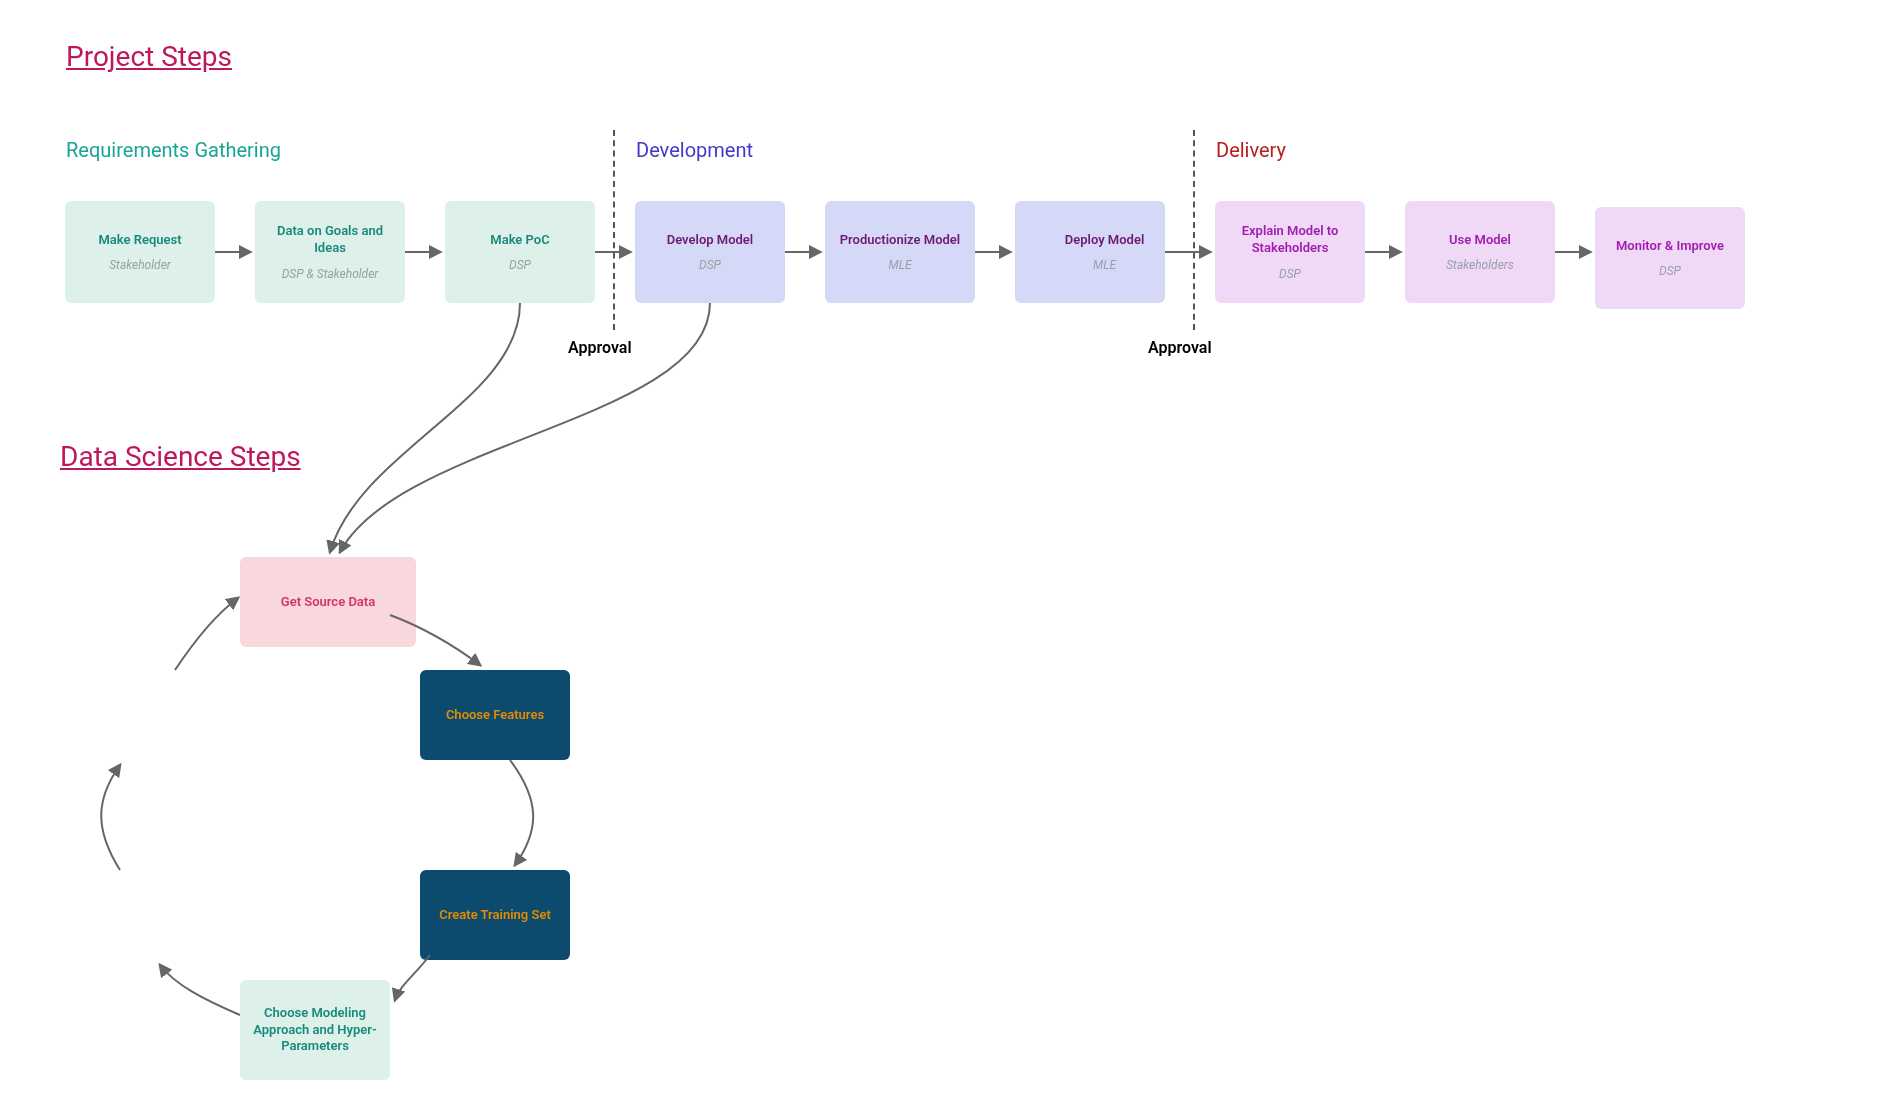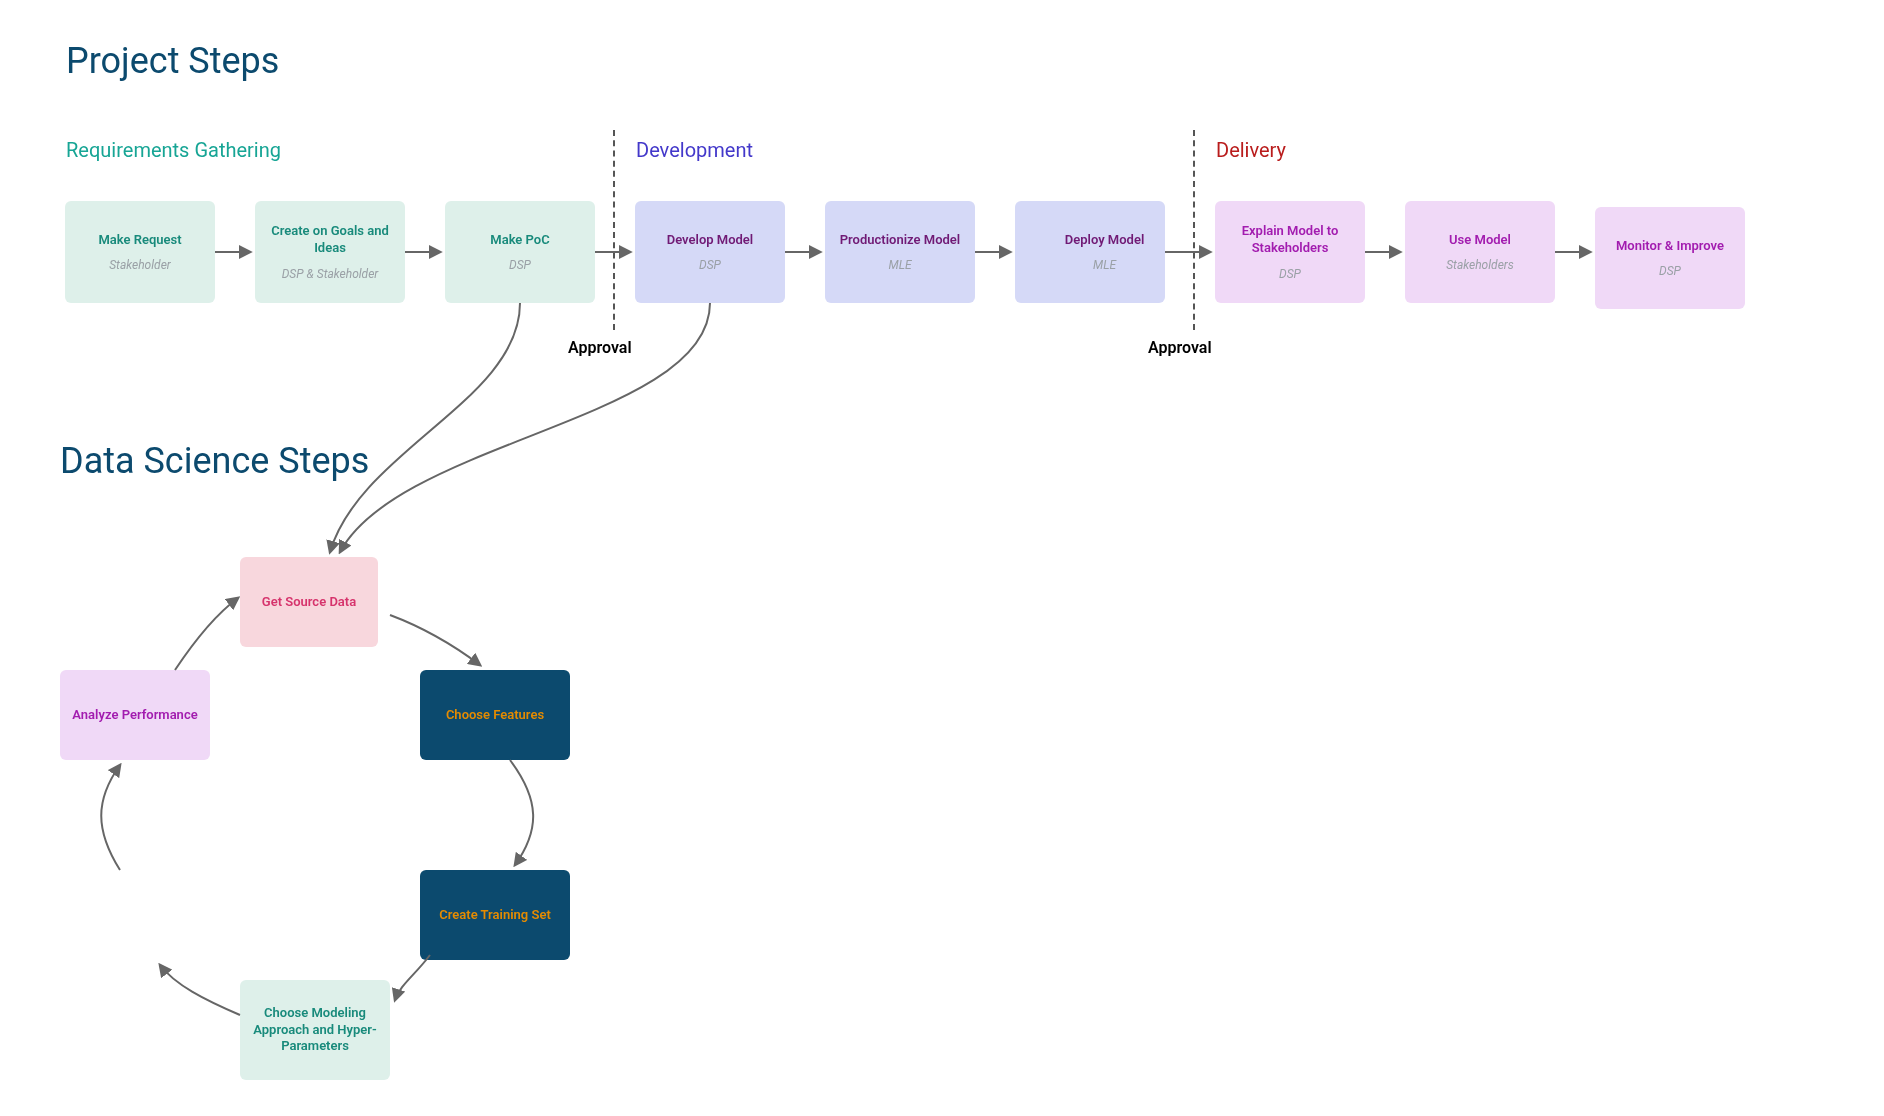--- a/index.html
+++ b/index.html
@@ -1,17 +1,17 @@
 <!DOCTYPE html>
 <html><head>
 <meta charset="utf-8">
 <style>
   html,body{margin:0;padding:0;background:#fff;font-family:-apple-system,BlinkMacSystemFont,"Segoe UI",Roboto,Helvetica,Arial,sans-serif;}
   .canvas{position:relative;width:1884px;height:1116px;}
-  .heading{position:absolute;font-size:36px;color:#0c4a6e;}
+  .heading{position:absolute;font-size:28px;color:#be185d;text-decoration:underline;}
   .phase-label{position:absolute;font-size:20px;}
   .phase-req{color:#17a595;}
   .phase-dev{color:#4338ca;}
   .phase-del{color:#b91c1c;}
   .node{position:absolute;border-radius:6px;display:flex;flex-direction:column;align-items:center;justify-content:center;text-align:center;box-sizing:border-box;padding:8px;}
   .node .title{font-size:13px;font-weight:600;line-height:1.3;}
   .node .sub{font-size:12px;font-style:italic;color:#9aa0a6;margin-top:10px;}
   .n-teal{background:#def0ea;}
   .n-teal .title{color:#188a7b;}
   .n-indigo{background:#d5d9f7;}
@@ -41,21 +41,21 @@
   <div class="vline" style="left:613px;top:130px;"></div>
   <div class="vline" style="left:1193px;top:130px;"></div>
   <div class="approval" style="left:568px;top:338px;">Approval</div>
   <div class="approval" style="left:1148px;top:338px;">Approval</div>
 
   <div class="node n-teal" style="left:65px;top:201px;width:150px;height:102px;">
     <span class="title">Make Request</span>
     <span class="sub">Stakeholder</span>
   </div>
   <div class="node n-teal" style="left:255px;top:201px;width:150px;height:102px;">
-    <span class="title">Create on Goals and Ideas</span>
+    <span class="title">Data on Goals and Ideas</span>
     <span class="sub">DSP &amp; Stakeholder</span>
   </div>
   <div class="node n-teal" style="left:445px;top:201px;width:150px;height:102px;">
     <span class="title">Make PoC</span>
     <span class="sub">DSP</span>
   </div>
   <div class="node n-indigo" style="left:635px;top:201px;width:150px;height:102px;">
     <span class="title">Develop Model</span>
     <span class="sub">DSP</span>
   </div>
@@ -73,34 +73,31 @@
   </div>
   <div class="node n-purple" style="left:1405px;top:201px;width:150px;height:102px;">
     <span class="title">Use Model</span>
     <span class="sub">Stakeholders</span>
   </div>
   <div class="node n-purple" style="left:1595px;top:207px;width:150px;height:102px;">
     <span class="title">Monitor &amp; Improve</span>
     <span class="sub">DSP</span>
   </div>
 
-  <div class="node n-pink" style="left:240px;top:557px;width:138px;height:90px;text-align:right;">
+  <div class="node n-pink" style="left:240px;top:557px;width:176px;height:90px;text-align:right;">
     <span class="title">Get Source Data</span>
   </div>
   <div class="node n-orange" style="left:420px;top:670px;width:150px;height:90px;">
     <span class="title">Choose Features</span>
   </div>
   <div class="node n-orange" style="left:420px;top:870px;width:150px;height:90px;">
     <span class="title">Create Training Set</span>
   </div>
   <div class="node n-teal" style="left:240px;top:980px;width:150px;height:100px;">
     <span class="title">Choose Modeling Approach and Hyper-Parameters</span>
-  </div>
-  <div class="node n-purple" style="left:60px;top:670px;width:150px;height:90px;">
-    <span class="title">Analyze Performance</span>
   </div>
 
   <svg class="overlay">
     <defs>
       <marker id="arr" viewBox="0 0 10 10" refX="8" refY="5" markerWidth="7" markerHeight="7" orient="auto-start-reverse">
         <path d="M 0 0 L 10 5 L 0 10 z" fill="#666"></path>
       </marker>
     </defs>
 
     <g stroke="#666" stroke-width="2" fill="none" marker-end="url(#arr)">

